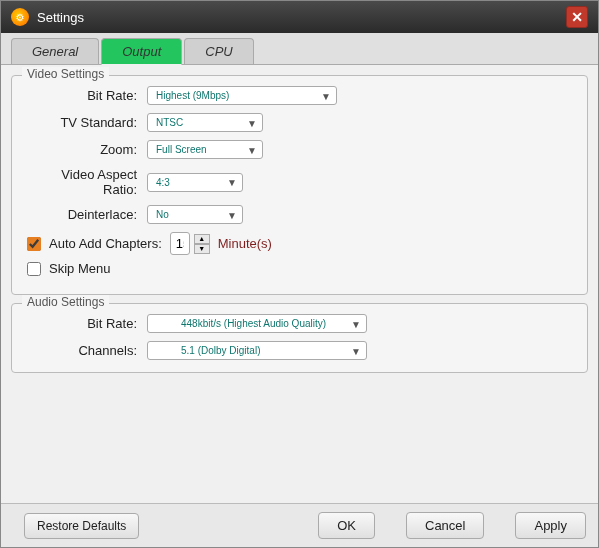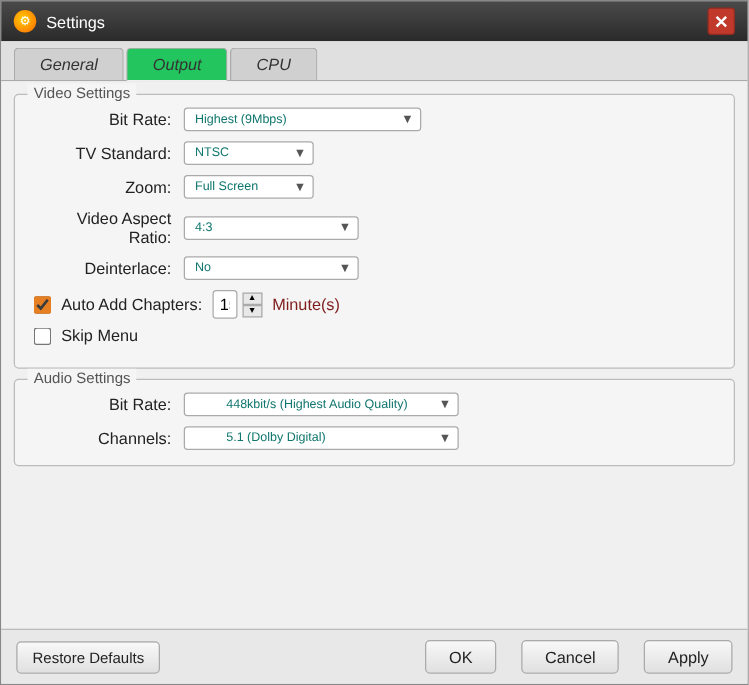--- a/index.html
+++ b/index.html
@@ -152,22 +152,22 @@
       top: 50%;
       transform: translateY(-50%);
       font-size: 10px;
       color: #555;
       pointer-events: none;
     }
     .select-wrapper select {
       padding-right: 22px;
     }
     .select-wide { width: 190px; }
-    .select-medium { width: 104px; }
-    .select-narrow { width: 140px; }
+    .select-medium { width: 116px; }
+    .select-narrow { width: 96px; }
     .select-audio { width: 220px; padding-left: 33px; }
     .checkbox-row {
       display: flex;
       align-items: center;
       margin-bottom: 6px;
     }
     .checkbox-row input[type="checkbox"] {
       margin-right: 8px;
       width: 14px;
       height: 14px;
@@ -224,20 +224,21 @@
       gap: 20px;
     }
     .btn {
       padding: 5px 18px;
       border: 1px solid #aaa;
       border-radius: 4px;
       cursor: pointer;
       font-size: 13px;
       background: linear-gradient(to bottom, #f8f8f8, #e0e0e0);
       color: #222;
+      margin-left: 11px;
     }
     .btn-restore {
       font-size: 12px;
       padding: 5px 12px;
     }
     .spacer { flex: 1; }
   </style>
 </head>
 <body>
 

